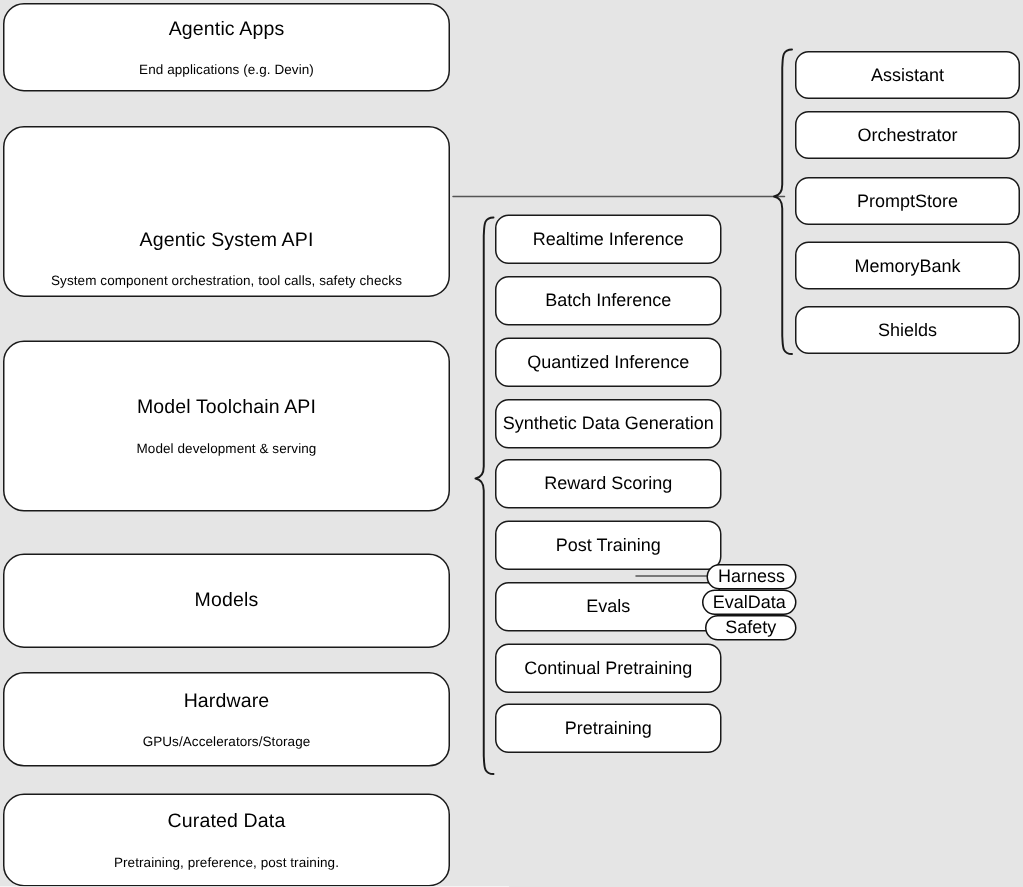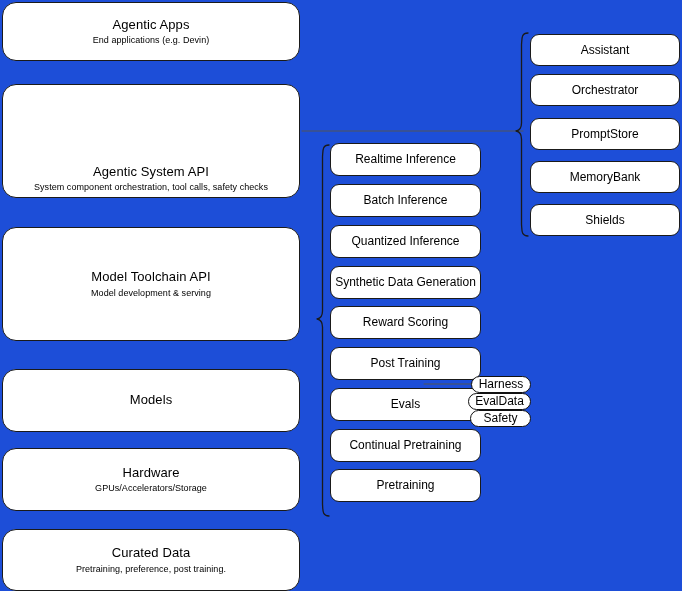--- a/index.html
+++ b/index.html
@@ -11,21 +11,21 @@
   body {
     font-family: "Liberation Sans", sans-serif;
     color: #000000;
     -webkit-font-smoothing: antialiased;
   }
   #canvas {
     position: relative;
     width: 682px;
     height: 591px;
     overflow: hidden;
-    background: #1d4ed8;
+    background: #e5e5e5;
   }
 
   
   .node {
     position: absolute;
     box-sizing: border-box;
     border: 1px solid #1a1a1a;
     background: #ffffff;
     display: flex;
     flex-direction: column;
@@ -41,21 +41,21 @@
     width: 298px;
     border-radius: 14px;
     padding: 4px 10px;
   }
   .layer .title {
     font-size: 13px;
     letter-spacing: .1px;
   }
   .layer .sub {
     font-size: 9px;
-    margin-top: 2px;
+    margin-top: 14px;
     letter-spacing: .05px;
   }
 
   
   .mid {
     left: 330px;
     width: 151px;
     height: 33px;
     border-radius: 9px;
     font-size: 12px;

